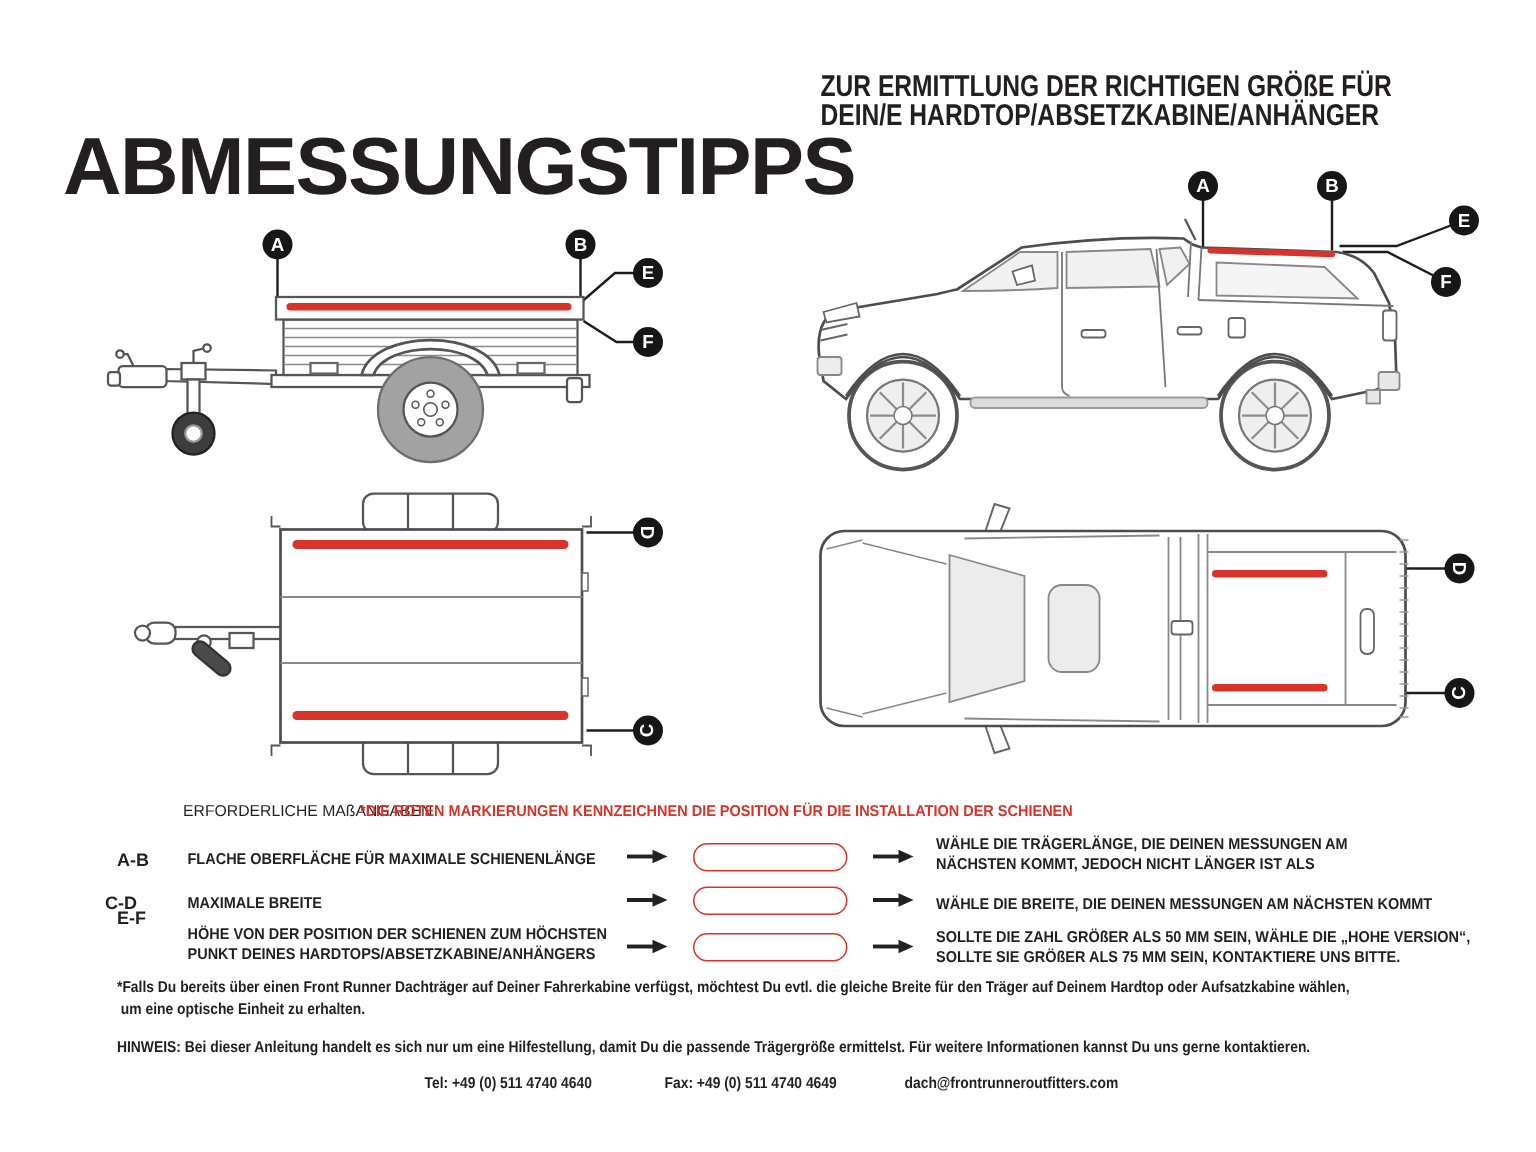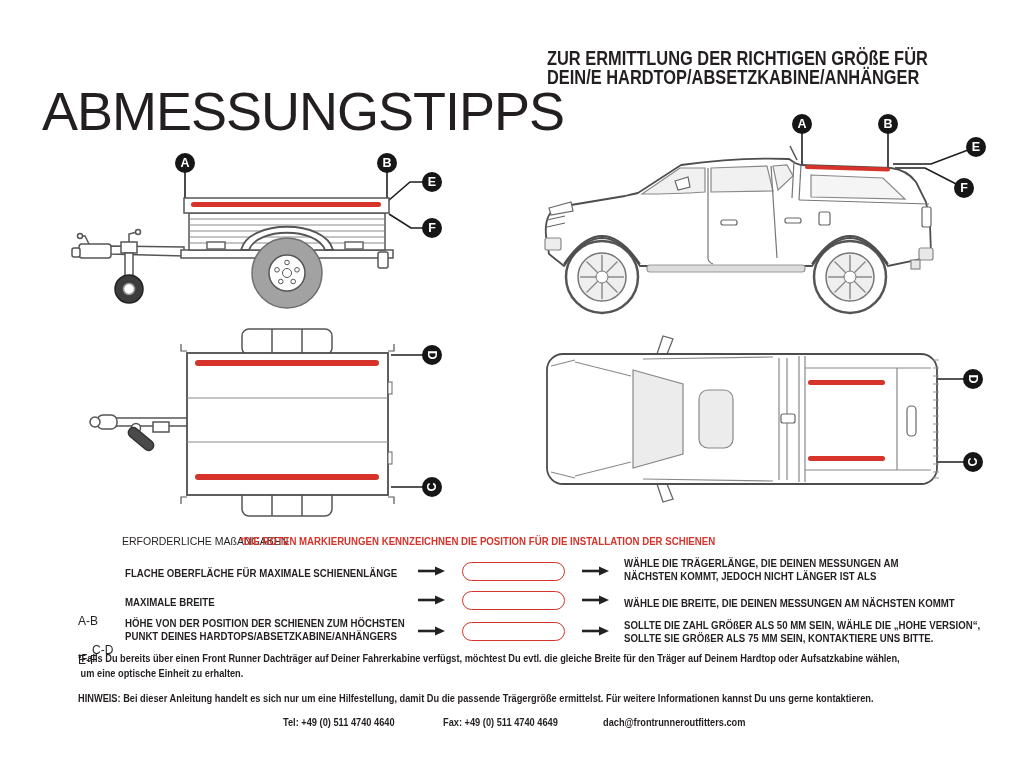--- a/index.html
+++ b/index.html
@@ -1,31 +1,31 @@
 <!DOCTYPE html>
 <html><head>
 <meta charset="utf-8">
 <style>
   html,body{margin:0;padding:0;background:#fff;}
   .page{position:relative;width:1024px;height:768px;background:#fff;overflow:hidden;
         font-family:"Liberation Sans",sans-serif;color:#231f20;}
-  .title{position:absolute;left:42px;top:44px;font-size:54px;font-weight:400;
+  .title{position:absolute;left:42px;top:44px;font-size:54px;font-weight:700;
          letter-spacing:-1px;color:#231f20;white-space:nowrap;}
   .subtitle{position:absolute;left:547px;top:49px;font-size:20px;font-weight:700;
             line-height:18.5px;white-space:pre-line;transform:scaleX(0.82);transform-origin:0 0;}
   .diag{position:absolute;z-index:1;}
   .marker{position:absolute;width:20px;height:20px;border-radius:50%;background:#161616;
           color:#fff;display:flex;align-items:center;justify-content:center;
           font-size:12.5px;font-weight:700;z-index:3;}
   .rot-cw{display:inline-block;transform:rotate(90deg);}
   .rot-ccw{display:inline-block;transform:rotate(-90deg);}
   .meas-heading{position:absolute;left:78px;top:535px;font-size:10.5px;font-weight:400;padding-left:44px;}
   .meas-note{position:absolute;left:240px;top:535px;font-size:10.5px;font-weight:700;
              color:#d6332a;transform:scaleX(0.92);transform-origin:0 0;white-space:nowrap;}
-  .row-code{position:absolute;font-size:12px;font-weight:400;margin-top:48px;}
+  .row-code{position:absolute;font-size:12px;font-weight:700;}
   .row-label{position:absolute;font-size:10.5px;font-weight:700;line-height:13px;
              white-space:pre-line;transform:scaleX(0.92);transform-origin:0 0;}
   .row-instr{position:absolute;font-size:10.5px;font-weight:700;line-height:13px;
              white-space:pre-line;transform:scaleX(0.92);transform-origin:0 0;}
   .arrow{position:absolute;}
   .pill{position:absolute;width:103px;height:19px;border:1.6px solid #d6332a;
         border-radius:11px;background:#fff;box-sizing:border-box;z-index:2;}
   .footnote{position:absolute;left:78px;top:651px;font-size:10.5px;font-weight:700;
             line-height:15px;white-space:pre-wrap;transform:scaleX(0.88);transform-origin:0 0;}
   .hinweis{position:absolute;left:78px;top:692px;font-size:10.5px;font-weight:700;
@@ -297,21 +297,21 @@
       <polygon points="17,0.5 27,5 17,9.5" fill="#222"></polygon>
     </svg>
   <div class="pill" style="left:462px;top:562px"></div>
   <svg class="arrow" style="left:582px;top:566px" width="28" height="10" viewBox="0 0 28 10">
       <line x1="0" y1="5" x2="18" y2="5" stroke="#222" stroke-width="2.6"></line>
       <polygon points="17,0.5 27,5 17,9.5" fill="#222"></polygon>
     </svg>
   <div class="row-instr" style="left:624px;top:557px">WÄHLE DIE TRÄGERLÄNGE, DIE DEINEN MESSUNGEN AM
 NÄCHSTEN KOMMT, JEDOCH NICHT LÄNGER IST ALS</div>
 
-  <div class="row-code" style="left:92px;top:595px">C-D</div>
+  <div class="row-code" style="left:70px;top:595px">C-D</div>
   <div class="row-label" style="left:125px;top:596px">MAXIMALE BREITE</div>
   <svg class="arrow" style="left:418px;top:595px" width="28" height="10" viewBox="0 0 28 10">
       <line x1="0" y1="5" x2="18" y2="5" stroke="#222" stroke-width="2.6"></line>
       <polygon points="17,0.5 27,5 17,9.5" fill="#222"></polygon>
     </svg>
   <div class="pill" style="left:462px;top:591px"></div>
   <svg class="arrow" style="left:582px;top:595px" width="28" height="10" viewBox="0 0 28 10">
       <line x1="0" y1="5" x2="18" y2="5" stroke="#222" stroke-width="2.6"></line>
       <polygon points="17,0.5 27,5 17,9.5" fill="#222"></polygon>
     </svg>

